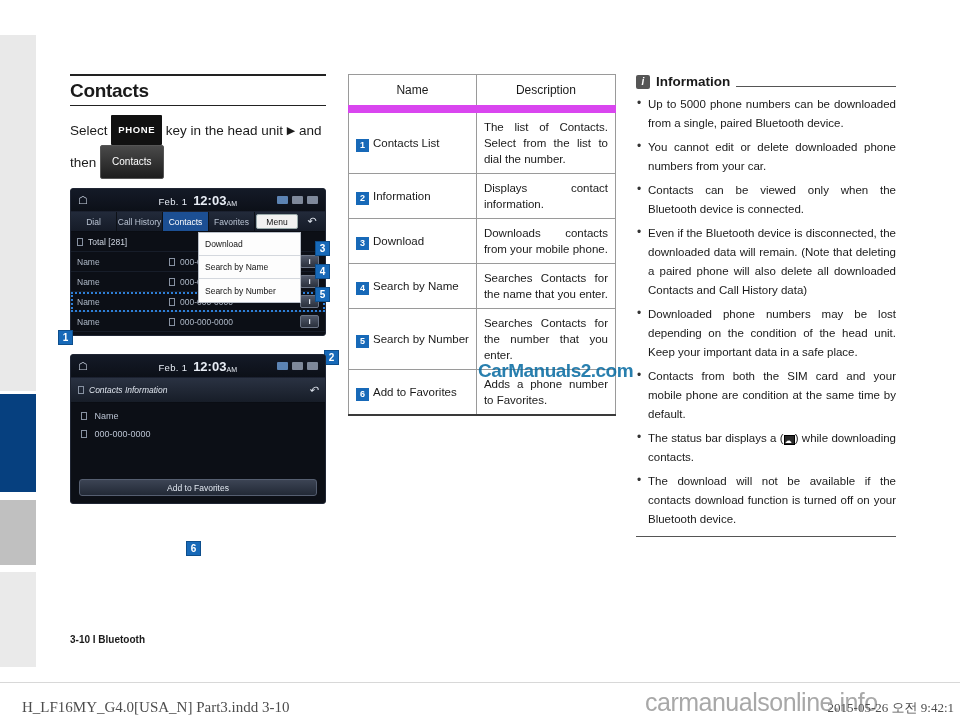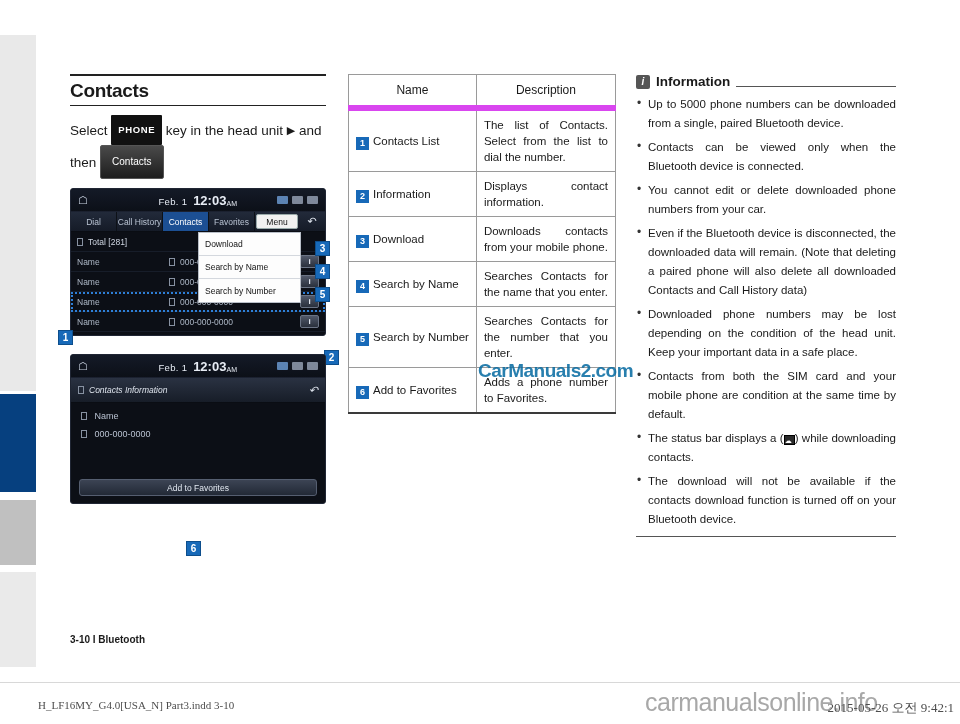--- a/index.html
+++ b/index.html
@@ -141,21 +141,21 @@
   }
 
   
   table.spec { width:100%; border-collapse:collapse; font-size:11.5px; }
   table.spec th, table.spec td {
     border:1px solid #9a9a9a; padding:6px 7px; vertical-align:middle; line-height:16px;
   }
   table.spec thead th { text-align:center; font-weight:normal; font-size:12px; padding:7px 5px; }
   table.spec td.name { width:43%; white-space:nowrap; }
   table.spec td.desc { text-align:justify; text-align-last:left; }
-  table.spec tr.first td { border-top:6px solid #d946ef; }
+  table.spec tr.first td { border-top:8px solid #d946ef; }
   table.spec tr.last td { border-bottom:2px solid #3a3a3a; }
   .numbox {
     display:inline-block; width:13px; height:13px; background:#1769b8; color:#fff;
     font-size:9px; font-weight:bold; text-align:center; line-height:13px;
     margin-right:4px; vertical-align:-1px;
   }
 
   
   .info-head { display:flex; align-items:center; gap:6px; margin-bottom:2px; }
   .i-badge {
@@ -187,22 +187,22 @@
     font-family:"Liberation Sans", sans-serif;
   }
   .wm-bottom {
     position:absolute; left:645px; top:688px;
     font-size:25px; color:#a8a8a8; letter-spacing:-0.5px; white-space:nowrap;
   }
   .folio {
     position:absolute; left:70px; top:634px; font-size:10px; font-weight:bold;
   }
   .imprint-left {
-    position:absolute; left:38px; top:699px;
-    font-family:"Liberation Serif", serif; font-size:11px; color:#4d4d4d; white-space:nowrap;
+    position:absolute; left:22px; top:699px;
+    font-family:"Liberation Serif", serif; font-size:15px; color:#4d4d4d; white-space:nowrap;
   }
   .imprint-right {
     position:absolute; right:6px; top:699px;
     font-family:"Liberation Serif", serif; font-size:13px; color:#4d4d4d; white-space:nowrap;
   }
   .footer-rule { position:absolute; left:0; top:682px; width:960px; border-top:1px solid #d8d8d8; }
 </style>
 </head>
 <body>
 
@@ -371,22 +371,22 @@
 
   <div class="col col-right">
     <div class="info-head">
       <span class="i-badge">i</span>
       <span class="info-title">Information</span>
       <span class="line"></span>
     </div>
 
     <ul class="info">
       <li>Up to 5000 phone numbers can be downloaded from a single, paired Bluetooth device.</li>
+      <li>You cannot edit or delete downloaded phone numbers from your car.</li>
       <li>Contacts can be viewed only when the Bluetooth device is connected.</li>
-      <li>You cannot edit or delete downloaded phone numbers from your car.</li>
       <li>Even if the Bluetooth device is disconnected, the downloaded data will remain. (Note that deleting a paired phone will also delete all downloaded Contacts and Call History data)</li>
       <li>Downloaded phone numbers may be lost depending on the condition of the head unit. Keep your important data in a safe place.</li>
       <li>Contacts from both the SIM card and your mobile phone are condition at the same time by default.</li>
       <li>
         <span>The status bar displays a (</span><span class="statusicon">☁</span><span>) while downloading contacts.</span>
       </li>
       <li>The download will not be available if the contacts download function is turned off on your Bluetooth device.</li>
     </ul>
     <div class="info-rule"></div>
   </div>

